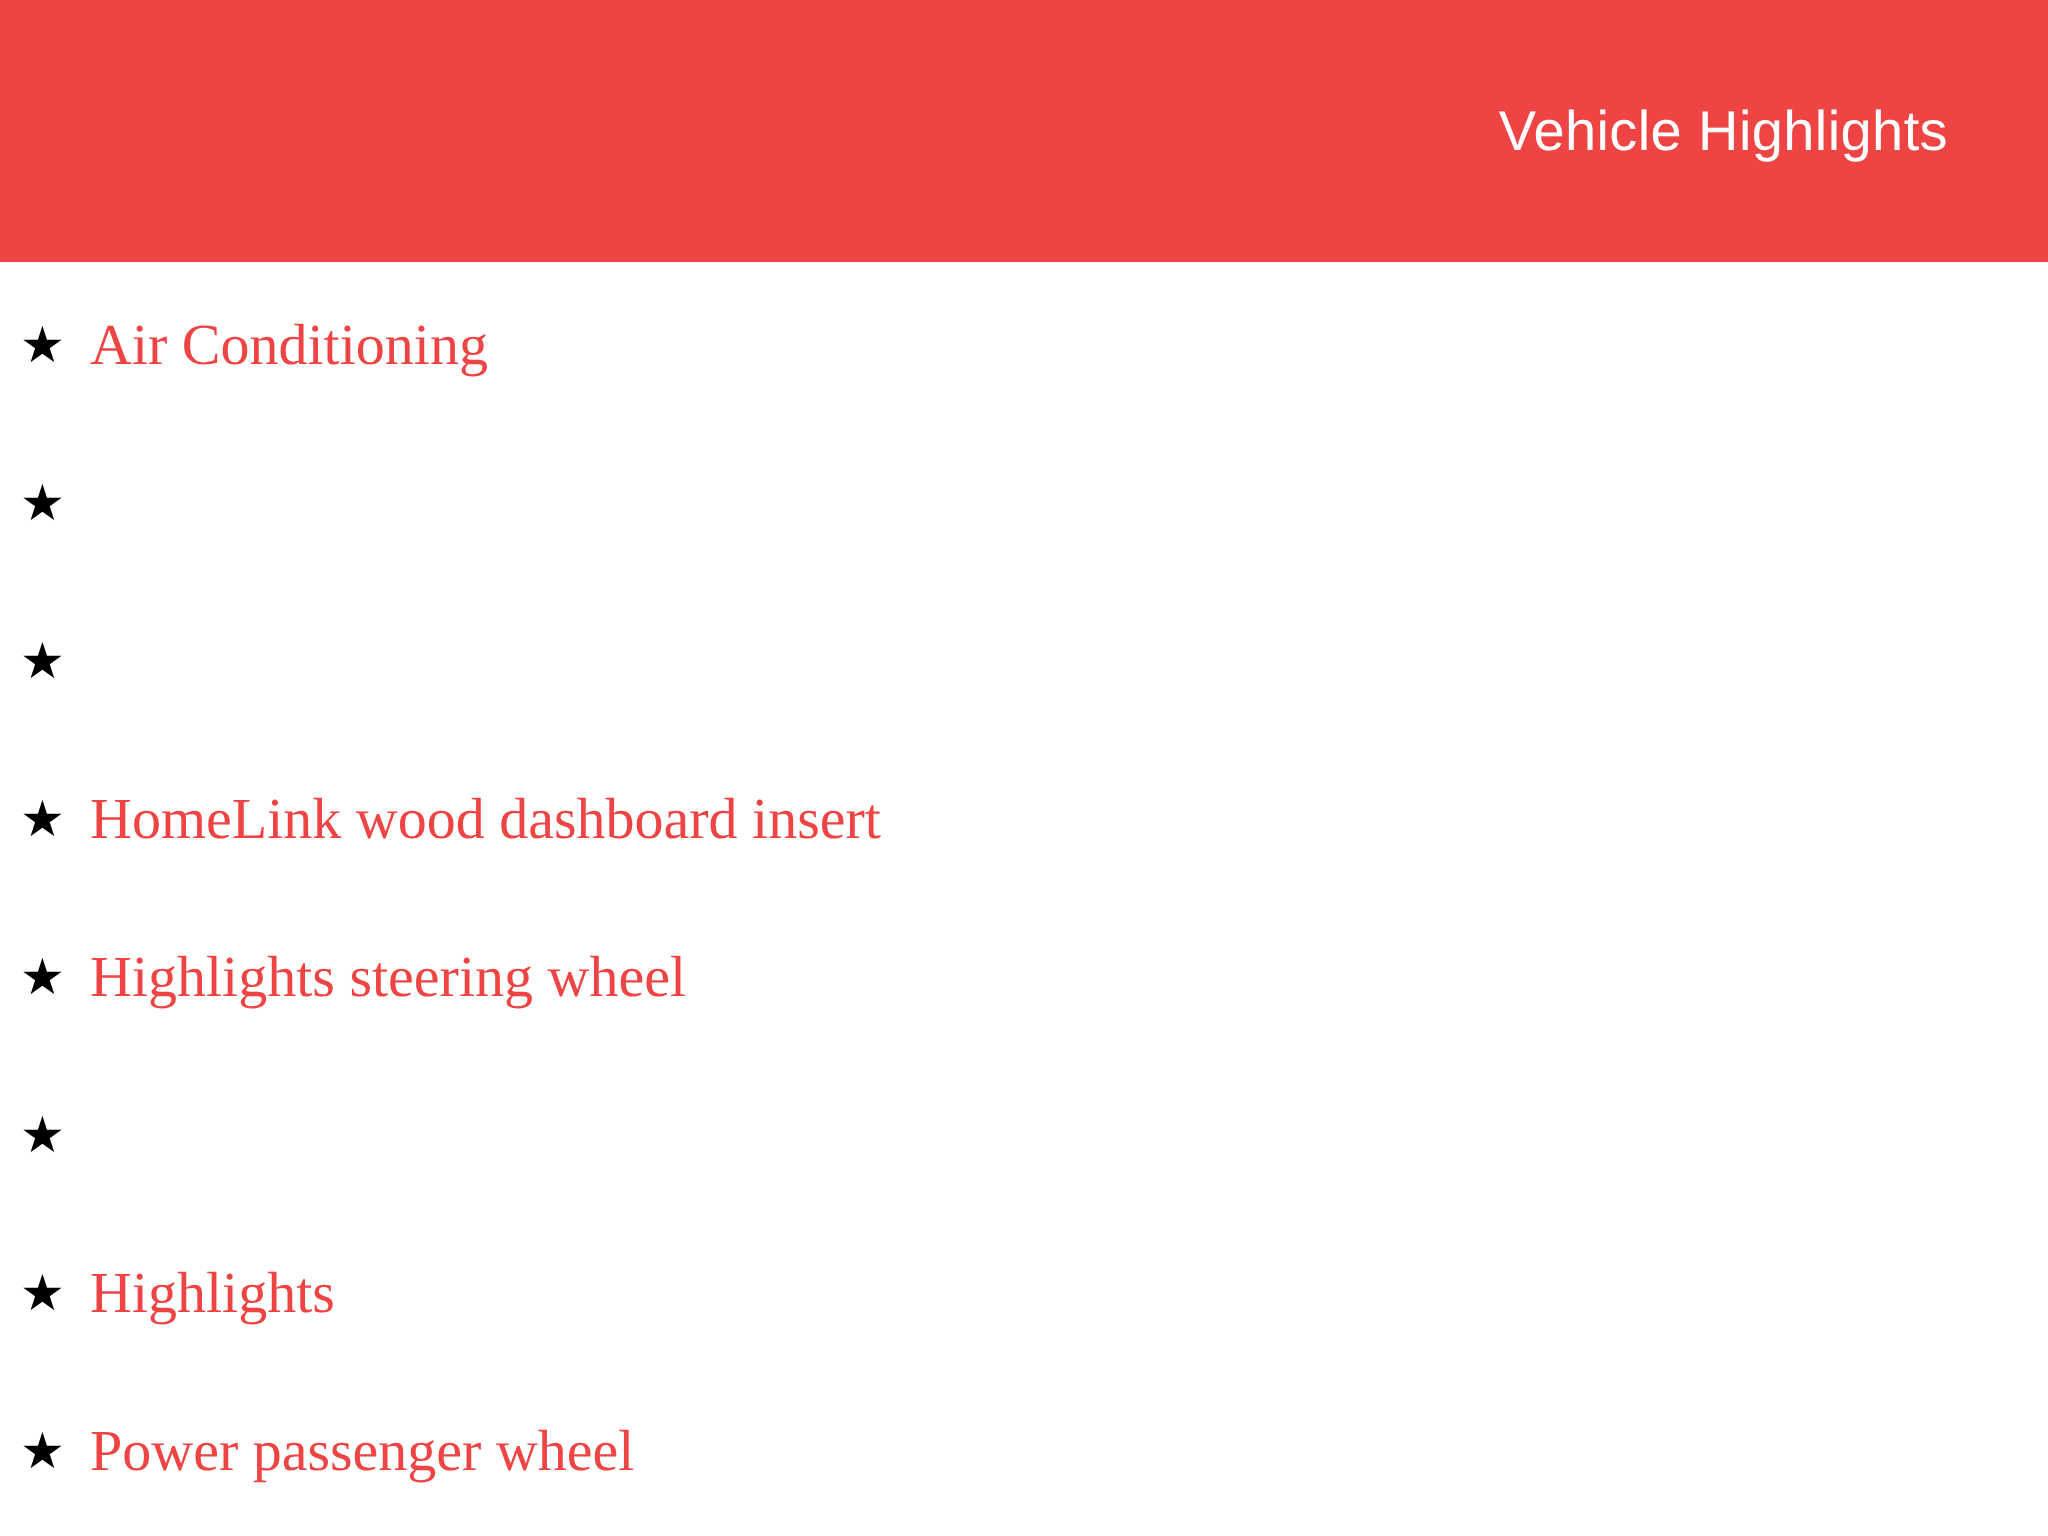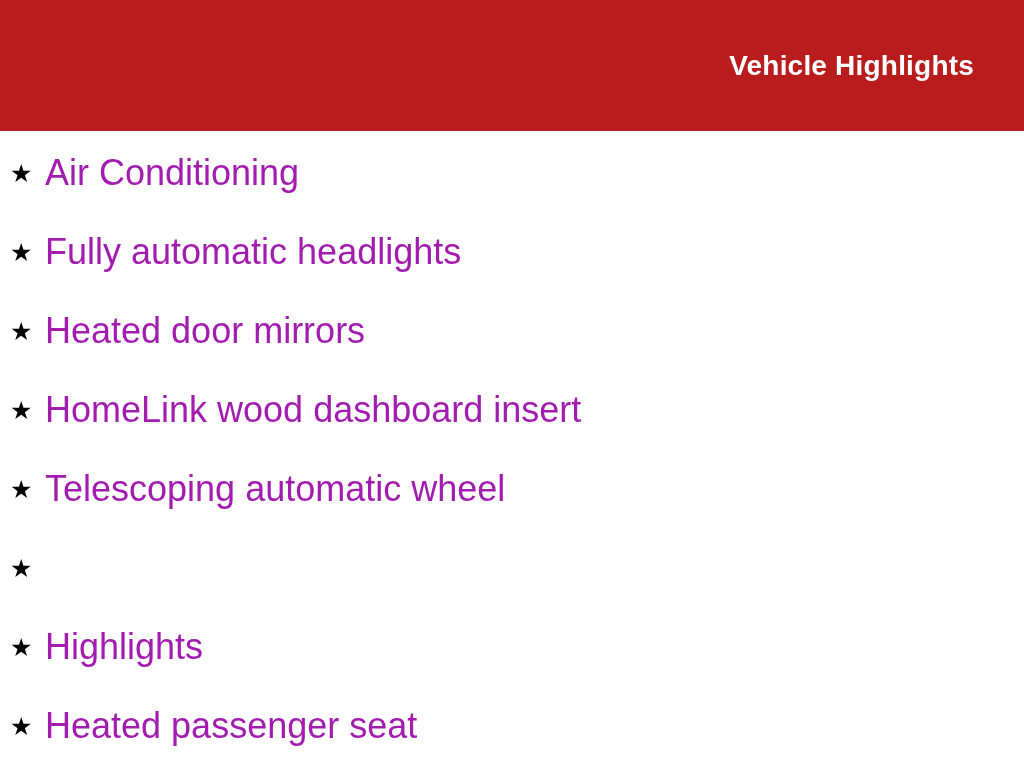--- a/index.html
+++ b/index.html
@@ -7,27 +7,26 @@
     padding: 0;
     width: 1024px;
     height: 768px;
     background: #ffffff;
     font-family: "Liberation Sans", sans-serif;
     overflow: hidden;
   }
   .header {
     width: 1024px;
     height: 131px;
-    background: #b91c1c;
+    background: #ef4444;
     display: flex;
     align-items: center;
     justify-content: flex-end;
     box-sizing: border-box;
     padding-right: 50px;
-    font-weight: bold;
   }
   .header-title {
     color: #ffffff;
     font-size: 28px;
     line-height: 28px;
     letter-spacing: 0.2px;
     white-space: nowrap;
   }
   .highlights-list {
     list-style: none;
@@ -43,65 +42,64 @@
   .star-icon {
     font-size: 25px;
     line-height: 30px;
     color: #000000;
     width: 26px;
     flex: 0 0 26px;
     text-align: left;
     margin-right: 9px;
   }
   .item-label {
-    font-size: 36px;
+    font-size: 29px;
     line-height: 30px;
-    color: #a21caf;
+    color: #ef4444;
     white-space: nowrap;
+    font-family: Liberation Serif, serif;
   }
 </style>
 </head>
 <body>
 
 <div class="header">
   <div class="header-title">Vehicle Highlights</div>
 </div>
 
 <ul class="highlights-list">
   <li>
     <span class="star-icon">★</span>
     <span class="item-label">Air Conditioning</span>
   </li>
 
   <li>
     <span class="star-icon">★</span>
-    <span class="item-label">Fully automatic headlights</span>
   </li>
 
   <li>
     <span class="star-icon">★</span>
-    <span class="item-label">Heated door mirrors</span>
   </li>
 
   <li>
     <span class="star-icon">★</span>
     <span class="item-label">HomeLink wood dashboard insert</span>
   </li>
 
   <li>
     <span class="star-icon">★</span>
-    <span class="item-label">Telescoping automatic wheel</span>
+    <span class="item-label">Highlights steering wheel</span>
   </li>
 
   <li>
     <span class="star-icon">★</span>
   </li>
 
   <li>
     <span class="star-icon">★</span>
     <span class="item-label">Highlights</span>
   </li>
 
   <li>
     <span class="star-icon">★</span>
-    <span class="item-label">Heated passenger seat</span>
+    <span class="item-label">Power passenger wheel</span>
   </li>
 </ul>
 
 </body></html>

